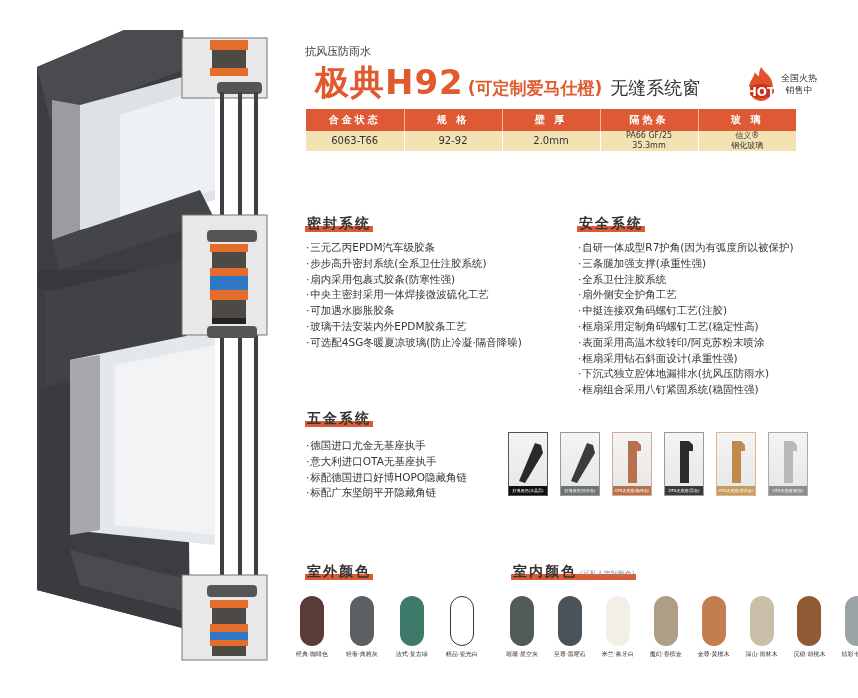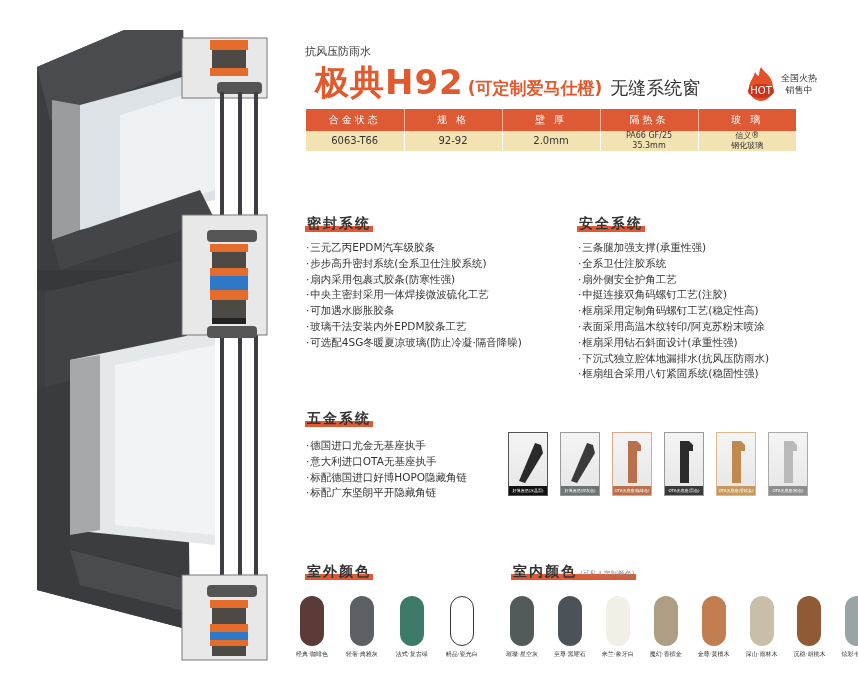--- a/index.html
+++ b/index.html
@@ -14,21 +14,21 @@
   .series { position: absolute; left: 305px; top: 44px; font-size: 11px; color: #333; }
   .title-row { position: absolute; left: 299px; top: 60px; display: flex; align-items: baseline; white-space: nowrap; margin-left: 16px; }
   .title-main { font-size: 34px; font-weight: bold; color: #e05a2e; letter-spacing: 1px; }
   .title-paren { font-size: 17px; font-weight: bold; color: #e05a2e; margin-left: 4px; }
   .title-sub { font-size: 18px; color: #333; margin-left: 8px; }
   .hot { position: absolute; left: 745px; top: 66px; display: flex; align-items: center; }
   .hot-badge { width: 32px; height: 36px; position: relative; }
   .hot-text { font-size: 9px; line-height: 12px; color: #333; margin-left: 4px; text-align: center; }
   
   .spec { position: absolute; left: 306px; top: 109px; width: 490px; border-collapse: collapse; table-layout: fixed; }
-  .spec th { background: #de5a35; color: #fff; font-weight: normal; font-size: 10px; letter-spacing: 3px; height: 22px; border-left: 1px solid #f2b69e; }
+  .spec th { background: #de5a35; color: #fff; font-weight: bold; font-size: 10px; letter-spacing: 3px; height: 22px; border-left: 1px solid #f2b69e; }
   .spec td { background: #f3e3b3; font-size: 10px; color: #333; height: 14px; text-align: center; border-left: 1px solid #fff; line-height: 10px; }
   .spec td.small { font-size: 8px; }
   .spec th:first-child, .spec td:first-child { border-left: none; }
   
   .sec-title { position: absolute; font-size: 14px; font-weight: bold; color: #333; letter-spacing: 2px; }
   .sec-title::after { content: ""; position: absolute; left: -2px; right: -2px; bottom: 1px; height: 6px; background: #de5a35; z-index: -1; }
   .list { position: absolute; list-style: none; font-size: 10.5px; line-height: 15.8px; color: #333; white-space: nowrap; }
   .list li::before { content: "·"; margin-right: 1px; }
   
   .handles { position: absolute; left: 508px; top: 432px; display: flex; gap: 12px; }
@@ -109,21 +109,21 @@
   <span class="title-main">极典H92</span>
   <span class="title-paren">(可定制爱马仕橙)</span>
   <span class="title-sub">无缝系统窗</span>
 </div>
 <div class="hot">
   <div class="hot-badge">
     <svg width="32" height="36" viewBox="0 0 32 36">
       <path d="M16 1 C20 8 28 10 28 22 C28 30 22 35 16 35 C10 35 4 30 4 22 C4 15 9 12 10 6 C12 10 14 10 14 10 C14 6 15 3 16 1 Z" fill="#e4502a"></path>
       <ellipse cx="16" cy="25" rx="13" ry="7" fill="#c7331b"></ellipse>
     </svg>
-    <span style="position:absolute;left:0;right:0;top:19px;text-align:center;font-size:10px;font-weight:normal;color:#fff;">HOT</span>
+    <span style="position:absolute;left:0;right:0;top:19px;text-align:center;font-size:12px;font-weight:bold;color:#fff;">HOT</span>
   </div>
   <div class="hot-text">
     <div>全国火热</div>
     <div>销售中</div>
   </div>
 </div>
 
 <table class="spec">
   <tbody>
       <tr>
@@ -155,20 +155,21 @@
   <li>步步高升密封系统(全系卫仕注胶系统)</li>
   <li>扇内采用包裹式胶条(防寒性强)</li>
   <li>中央主密封采用一体焊接微波硫化工艺</li>
   <li>可加遇水膨胀胶条</li>
   <li>玻璃干法安装内外EPDM胶条工艺</li>
   <li>可选配4SG冬暖夏凉玻璃(防止冷凝·隔音降噪)</li>
 </ul>
 
 <div class="sec-title" style="left:579px;top:215px;">安全系统</div>
 <ul class="list" style="left:578px;top:240px;">
+  <li>自研一体成型R7护角(因为有弧度所以被保护)</li>
   <li>三条腿加强支撑(承重性强)</li>
   <li>全系卫仕注胶系统</li>
   <li>扇外侧安全护角工艺</li>
   <li>中挺连接双角码螺钉工艺(注胶)</li>
   <li>框扇采用定制角码螺钉工艺(稳定性高)</li>
   <li>表面采用高温木纹转印/阿克苏粉末喷涂</li>
   <li>框扇采用钻石斜面设计(承重性强)</li>
   <li>下沉式独立腔体地漏排水(抗风压防雨水)</li>
   <li>框扇组合采用八钉紧固系统(稳固性强)</li>
 </ul>

